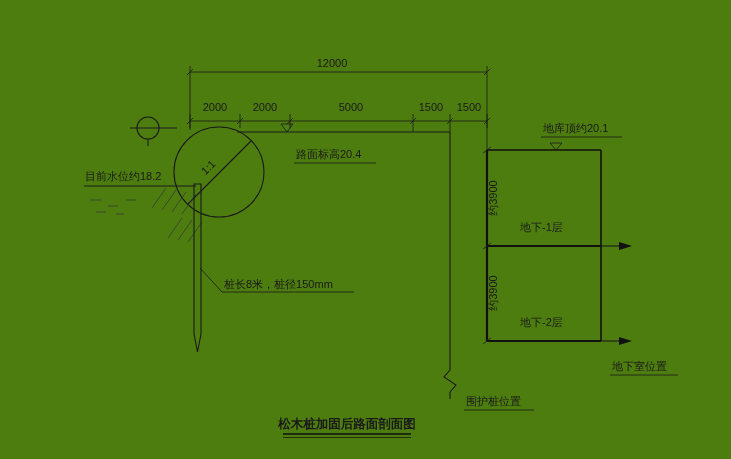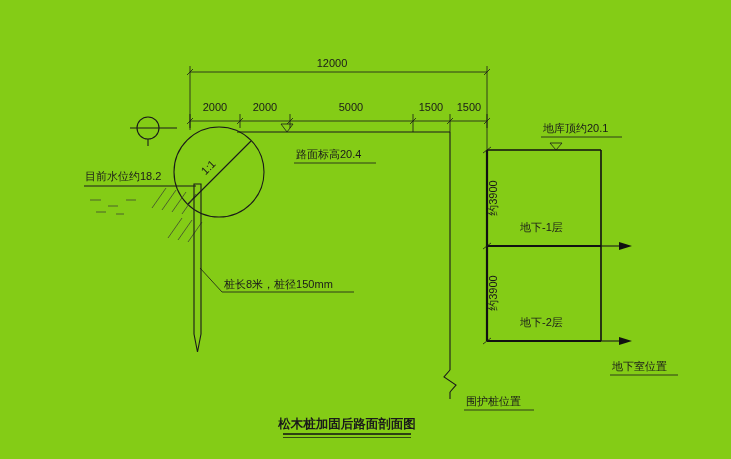--- a/index.html
+++ b/index.html
@@ -1,19 +1,19 @@
 <!DOCTYPE html>
 <html><head>
 <meta charset="utf-8">
 <style>
   html,body{margin:0;padding:0;background:#ffffff;}
   .canvas{
     position:relative;
     width:731px;height:459px;
-    background:#84cc16;
+    background:#4d7c0f;
     overflow:hidden;
     font-family:"Liberation Sans","DejaVu Sans",sans-serif;
   }
   svg{display:block;}
   svg text{
     font-family:"Liberation Sans","DejaVu Sans",sans-serif;
     fill:#1a1a1a;
   }
   .dim-text{font-size:11px;}
   .label-text{font-size:11px;}

